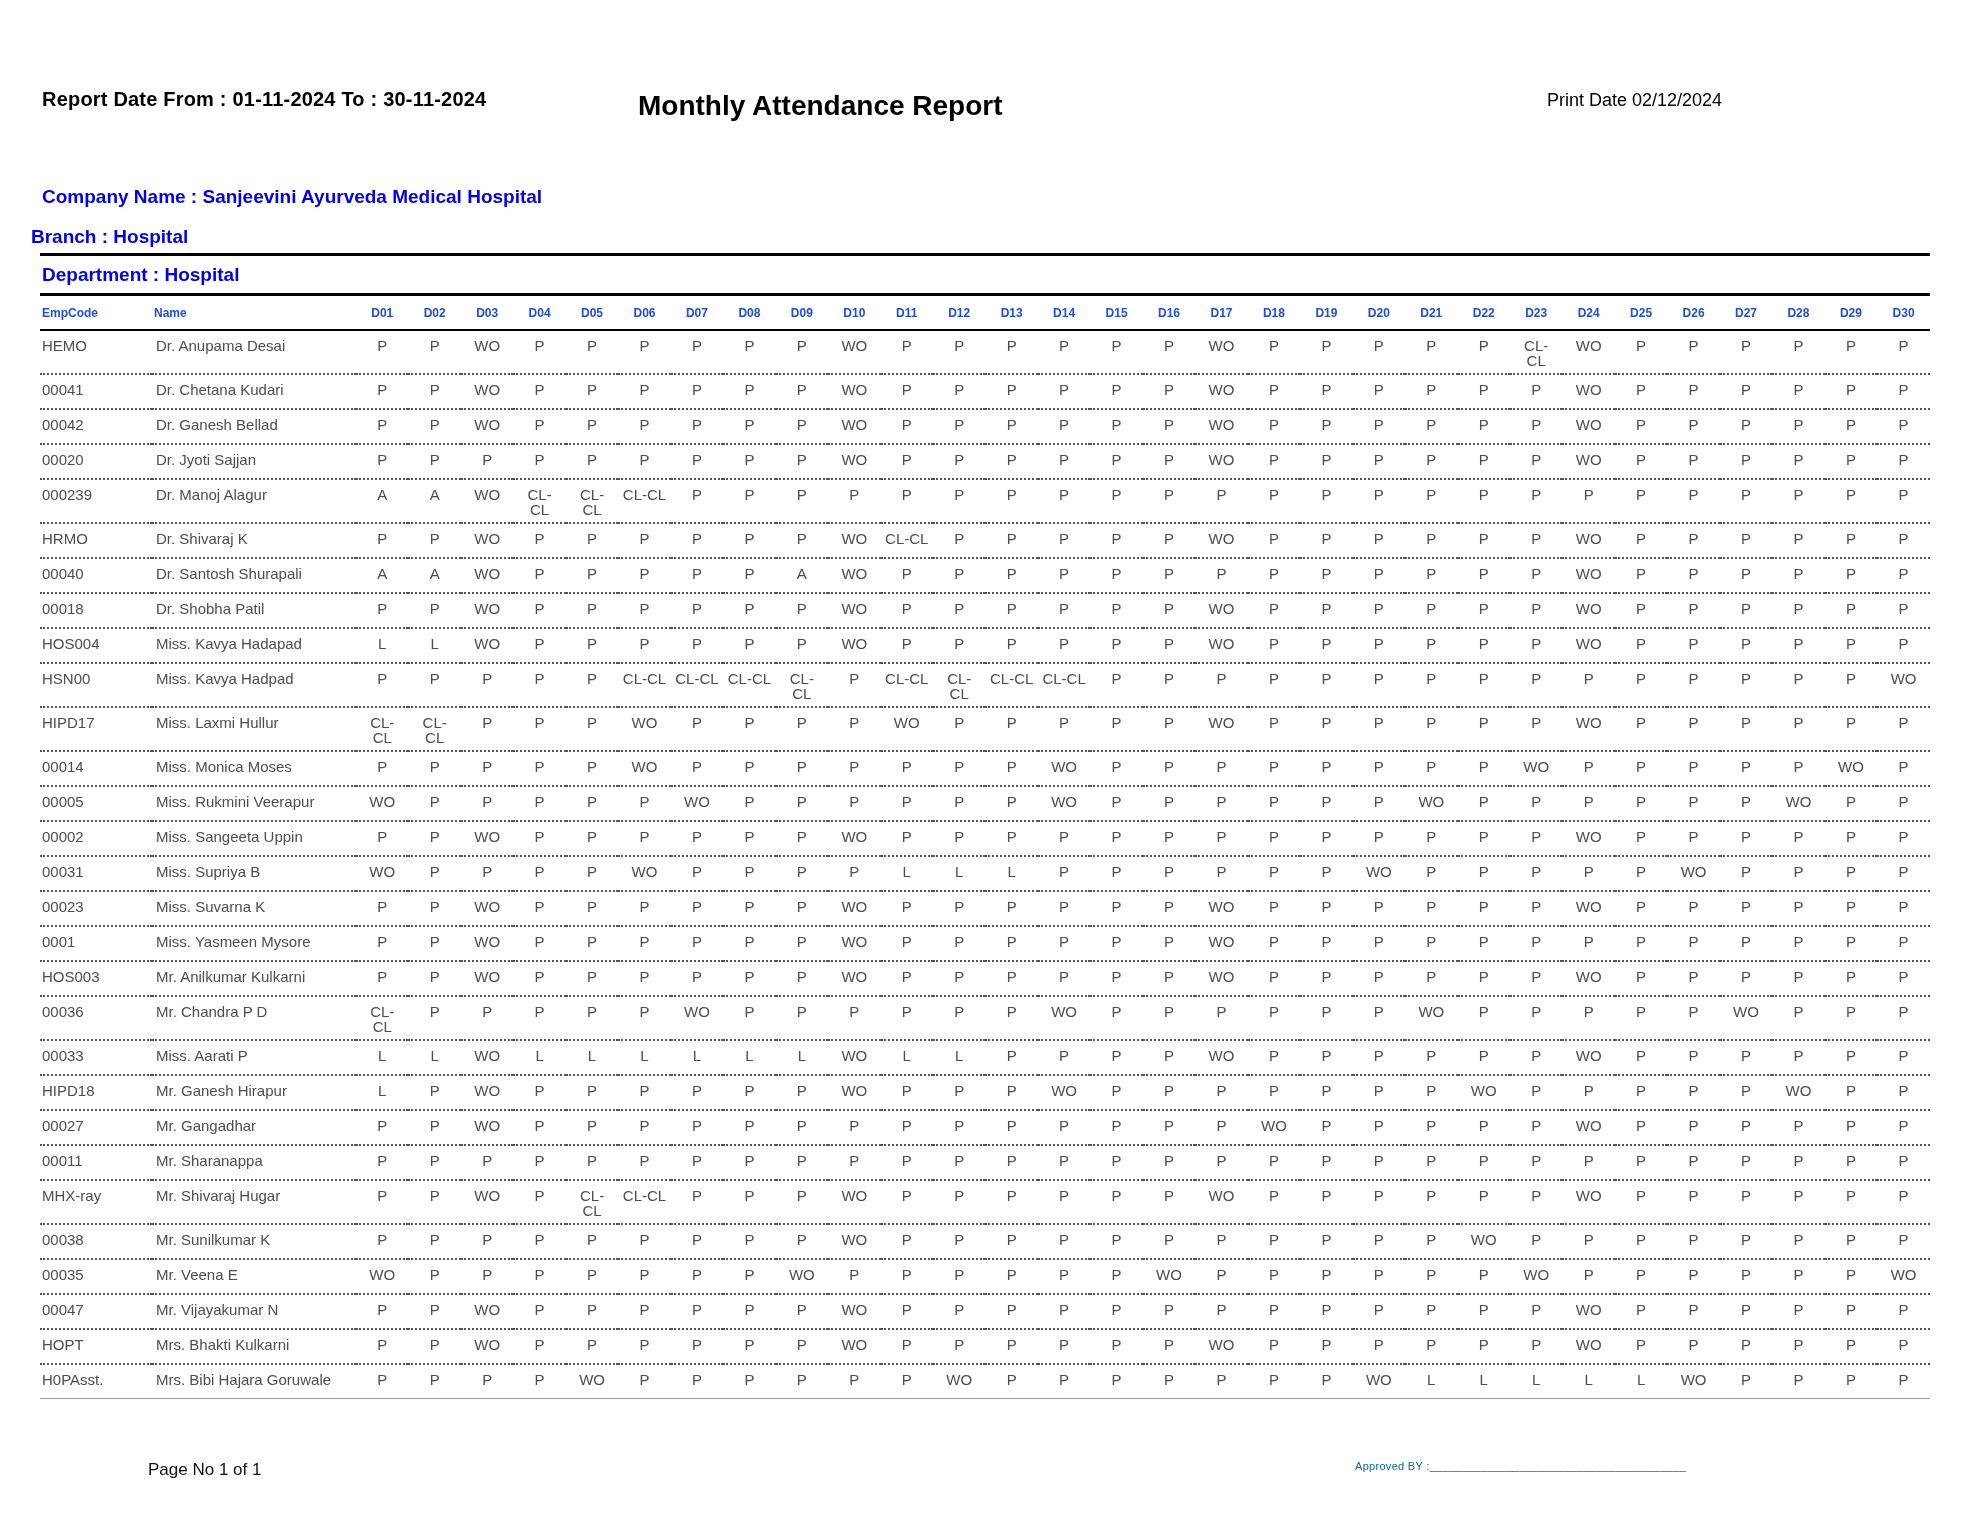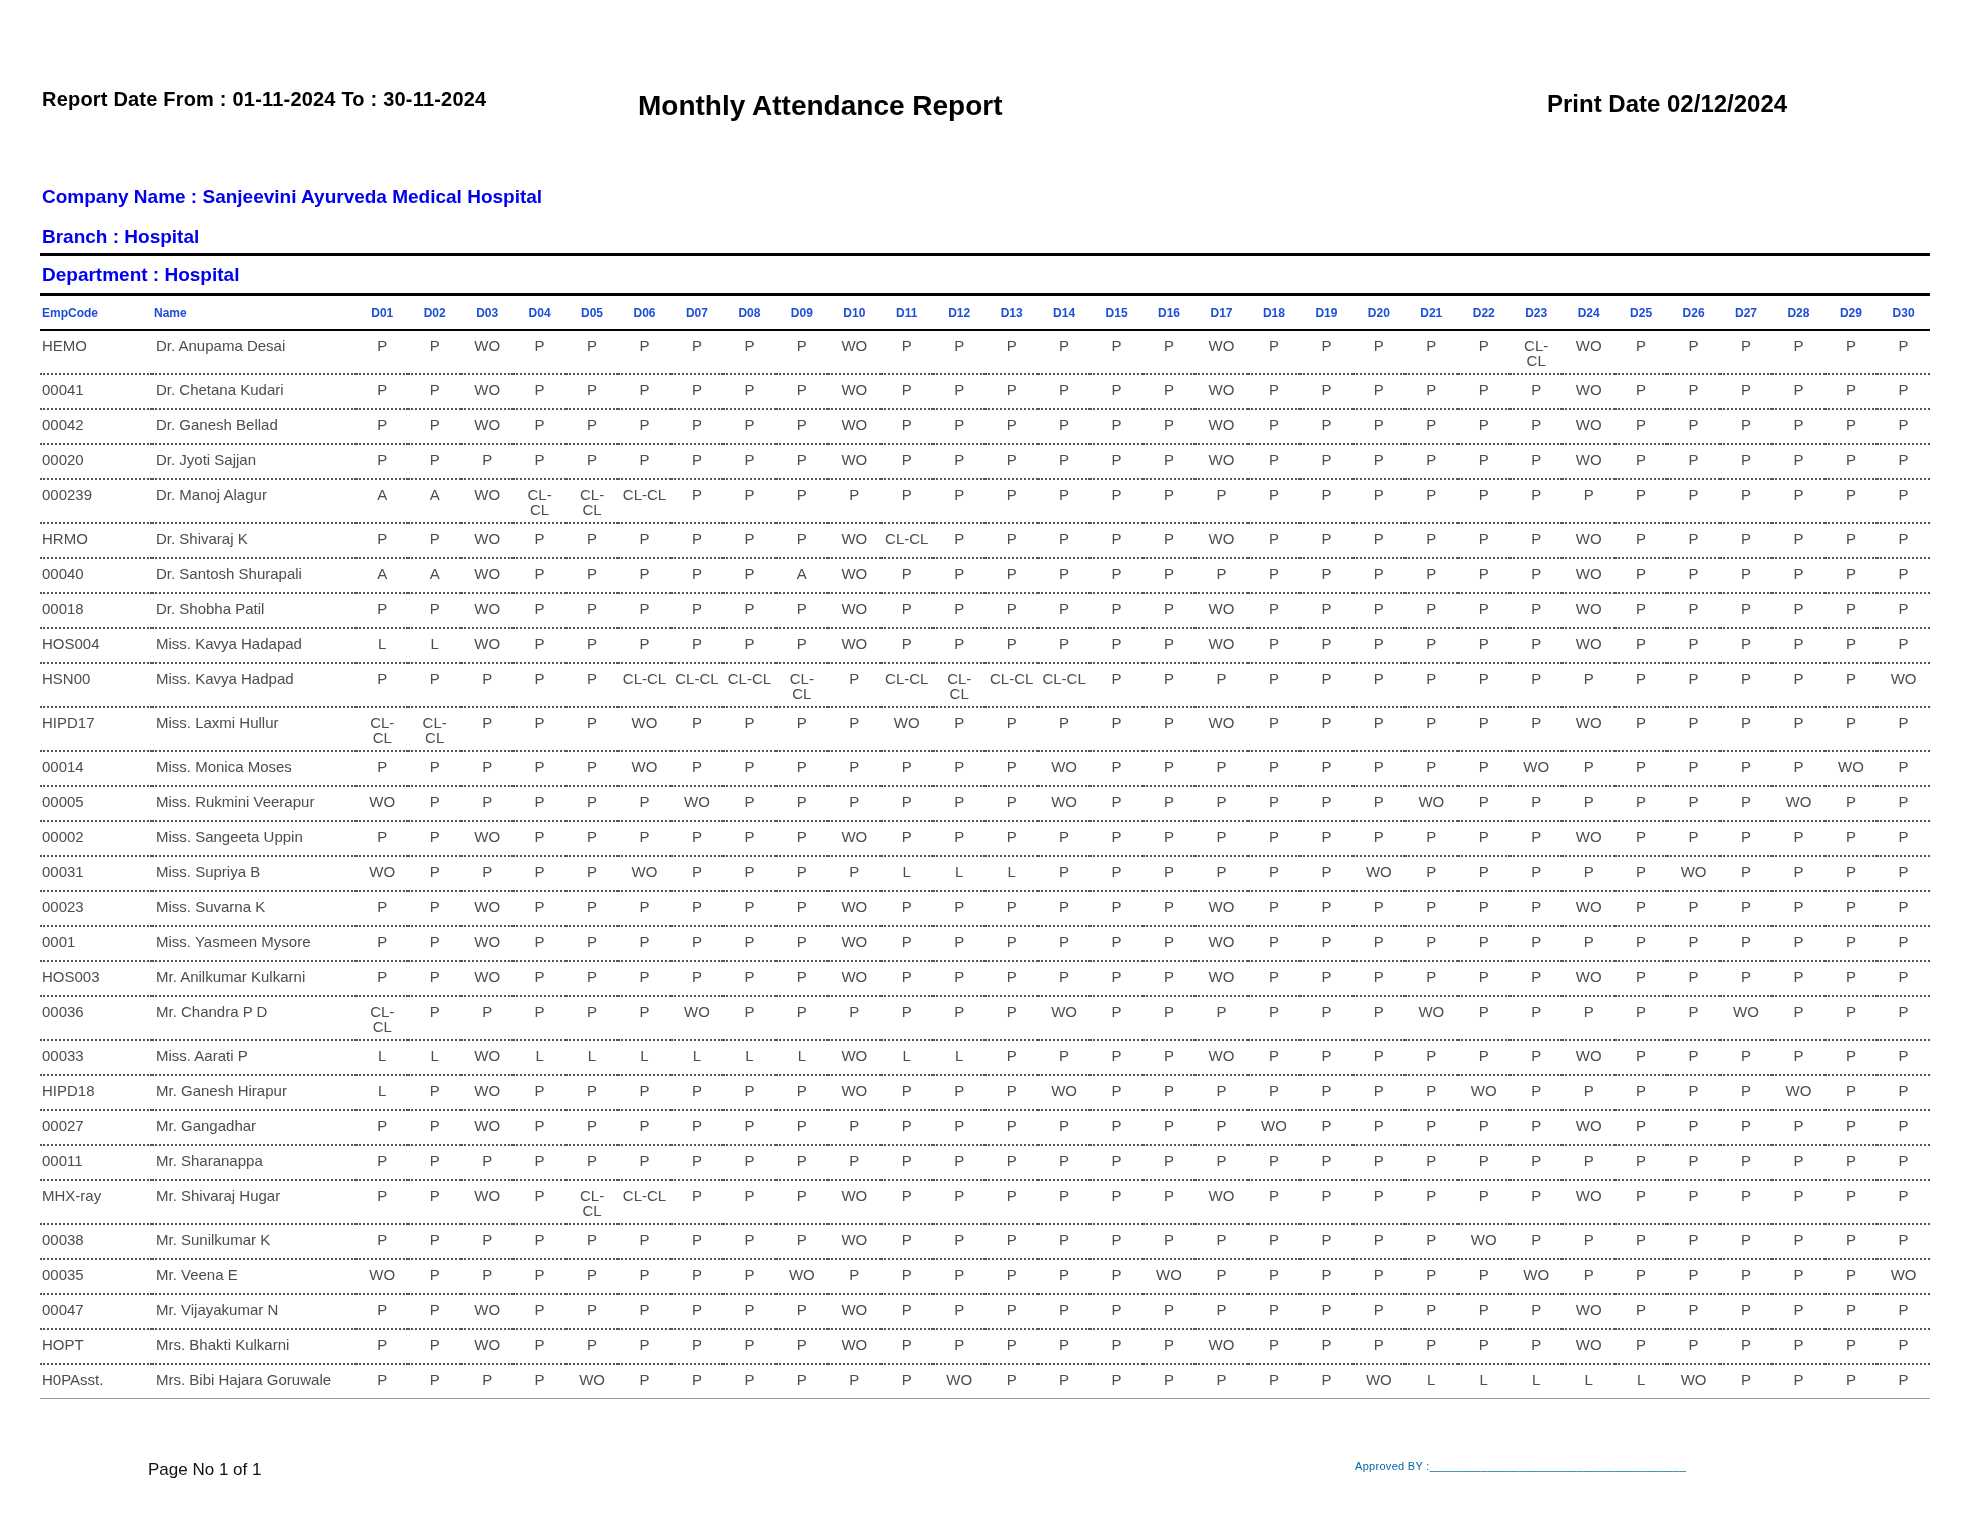--- a/index.html
+++ b/index.html
@@ -10,24 +10,24 @@
   html,body{margin:0;padding:0;background:#ffffff;}
   body{
     width:1980px;height:1530px;position:relative;
     font-family:"Liberation Sans", sans-serif;
     color:var(--ink);
     overflow:hidden;
   }
   .abs{position:absolute;}
   .report-range{left:42px;top:88px;font-size:20px;font-weight:bold;letter-spacing:.2px;}
   .page-title{left:638px;top:90px;font-size:28px;font-weight:bold;}
-  .print-date{left:1547px;top:90px;font-size:24px;font-weight:bold;}
+  .print-date{left:1547px;top:90px;font-size:18px;font-weight:normal;}
   .blue-line{color:var(--blue);font-weight:bold;font-size:19px;}
   .company{left:42px;top:186px;}
-  .branch{left:42px;top:226px;}
+  .branch{left:31px;top:226px;}
   .rule{left:40px;width:1890px;height:3px;background:#000;}
   .rule-1{top:253px;}
   .department{left:42px;top:264px;}
 
   table.att{
     position:absolute;left:40px;top:293px;width:1890px;
     border-collapse:collapse;table-layout:fixed;
   }
   table.att th{
     font-size:12px;font-weight:bold;color:#1d4ed8;

